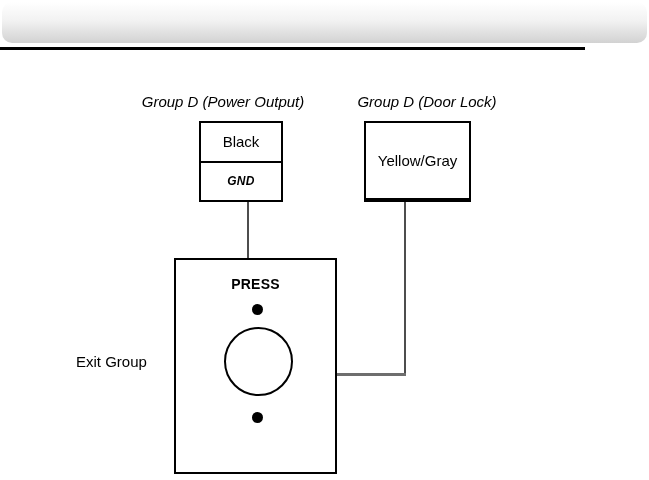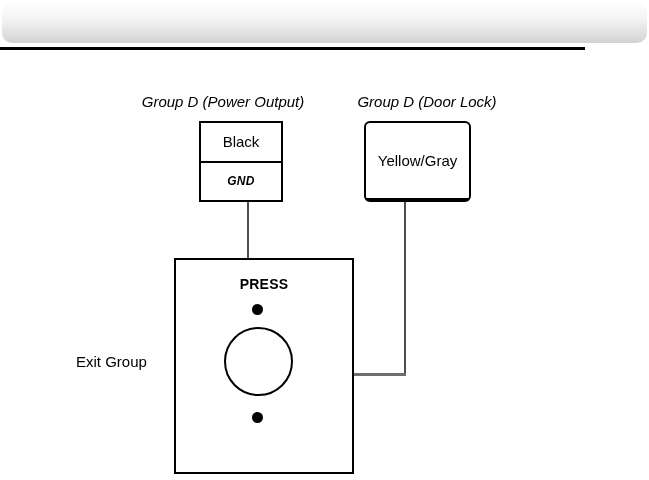--- a/index.html
+++ b/index.html
@@ -36,38 +36,38 @@
   .group-label.g2 { left: 427px; text-align: center; }
 
   
   .conn-box {
     top: 121px; height: 81px;
     border: 2px solid #000;
     background: #fff;
     display: flex; flex-direction: column;
   }
   .conn-box.b1 { left: 199px; width: 84px; }
-  .conn-box.b2 { left: 364px; width: 107px; border-radius: 6px; }
+  .conn-box.b2 { left: 364px; width: 107px; }
   .conn-box .cell {
     flex: 1;
     display: flex; align-items: center; justify-content: center;
     white-space: nowrap;
   }
   .conn-box .cell.wire-name { font-size: 15px; border-bottom: 2px solid #000; }
   .conn-box .cell.terminal  { font-size: 12px; font-weight: bold; letter-spacing: 0.3px; font-style: italic; }
 
   
   .wire { background: #4d4d4d; }
   .wire.v1 { left: 247px; top: 202px; width: 2px; height: 56px; }
   .wire.v2 { left: 404px; top: 202px; width: 2px; height: 173px; }
   .wire.h2 { left: 336px; top: 373px; width: 70px; height: 3px; background: #6e6e6e; }
 
   
   .exit-box {
-    left: 174px; top: 258px; width: 180px; height: 216px;
+    left: 174px; top: 258px; width: 163px; height: 216px;
     border: 2px solid #000;
     background: #fff;
   }
   .exit-box .press, .exit-box .to-exit {
     position: absolute; left: 0; width: 100%;
     text-align: center; font-weight: bold; font-size: 14px;
     letter-spacing: 0.2px;
   }
   .exit-box .press  { top: 16px; }
   .exit-box .to-exit { top: 168px; }

